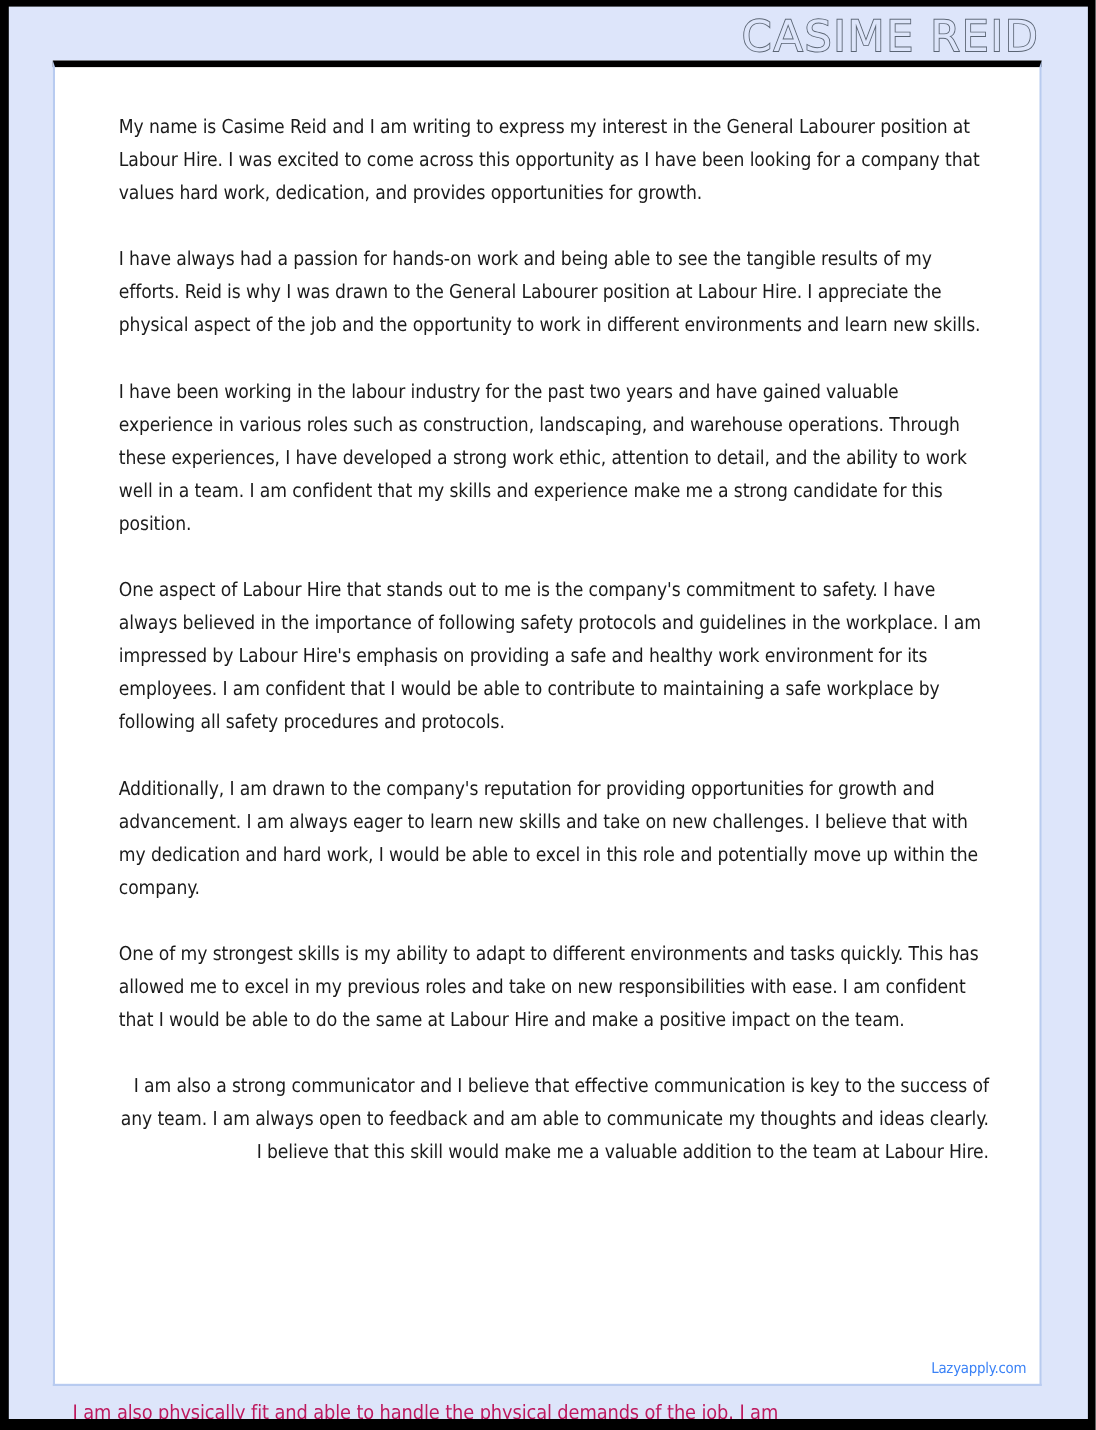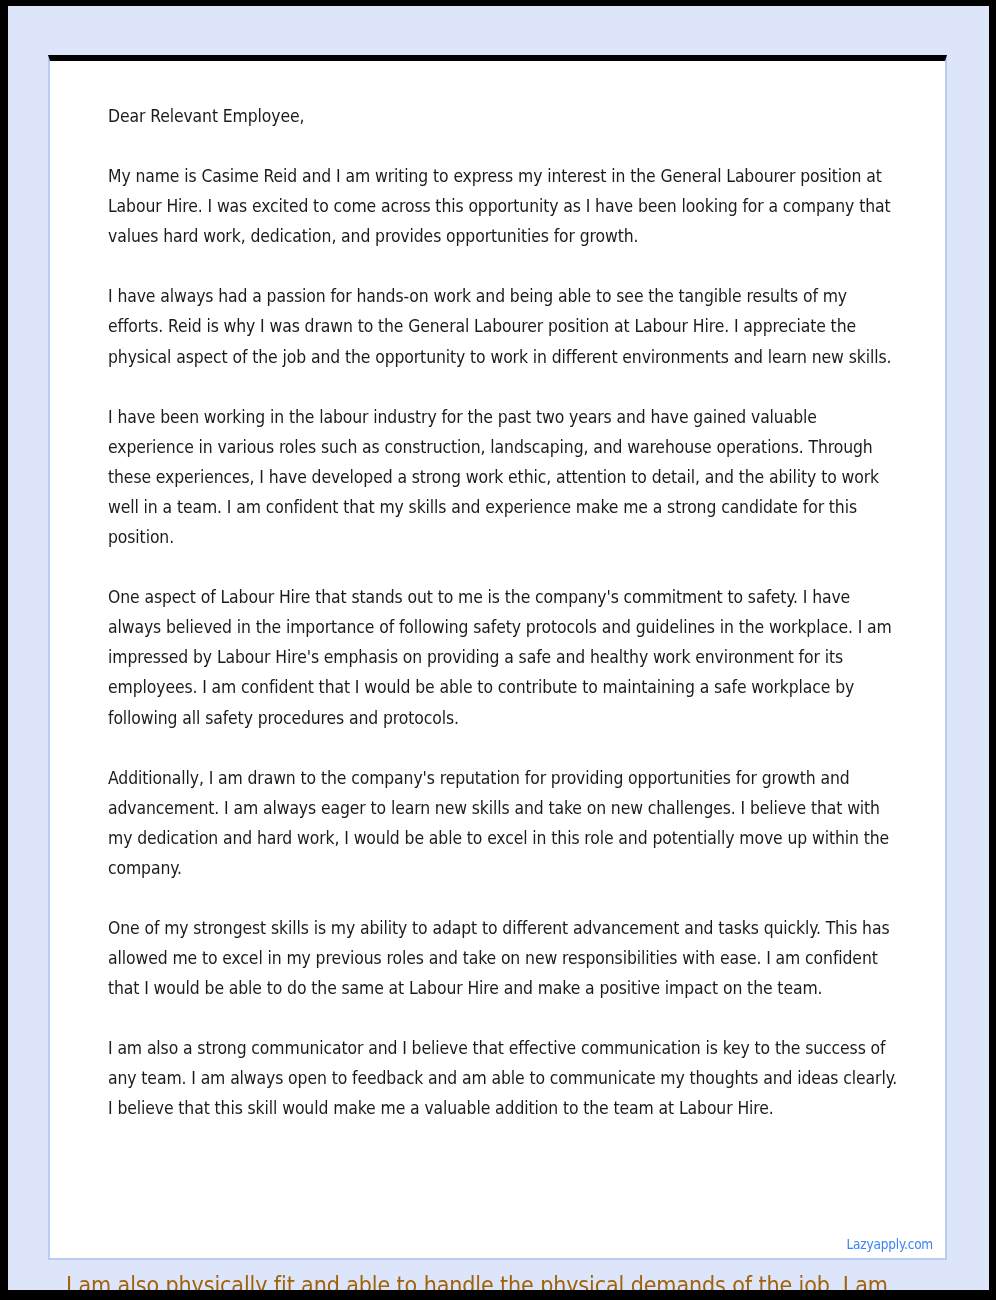--- a/index.html
+++ b/index.html
@@ -79,71 +79,73 @@
     font-family: "DejaVu Sans Condensed", "Liberation Sans Narrow", "DejaVu Sans", sans-serif;
     font-size: 17.4px;
     line-height: 30.1px;
     color: #1b1b1b;
     font-weight: 400;
     margin: 0 0 30px 0;
     text-align: left;
     letter-spacing: -0.1px;
   }
 
-  .letter-body p:last-child { margin-bottom: 0; }
+  .letter-body p:last-child { margin-bottom: 0; text-align: right; }
 
   
   .watermark {
     position: absolute;
     right: 12px;
     bottom: 6px;
     font-family: "DejaVu Sans Condensed", "Liberation Sans Narrow", "DejaVu Sans", sans-serif;
     font-size: 13.5px;
     color: #3b82f6;
     letter-spacing: -0.2px;
     white-space: nowrap;
   }
 
   
   .overflow-text {
     position: absolute;
     left: 58px;
     top: 1264px;
     width: 880px;
     font-family: "DejaVu Sans Condensed", "Liberation Sans Narrow", "DejaVu Sans", sans-serif;
-    font-size: 23px;
+    font-size: 18px;
     line-height: 30.1px;
-    color: #a16207;
+    color: #be185d;
     letter-spacing: -0.1px;
     white-space: nowrap;
   }
 </style>
 </head>
 <body>
 
 <div class="page-frame">
 
+  <div class="doc-header">
+    <div class="header-name">CASIME REID</div>
+  </div>
 
   <div class="letter-panel">
 
     <div class="letter-body">
 
-      <p>Dear Relevant Employee,</p>
 
       <p>My name is Casime Reid and I am writing to express my interest in the General Labourer position at Labour Hire. I was excited to come across this opportunity as I have been looking for a company that values hard work, dedication, and provides opportunities for growth.</p>
 
       <p>I have always had a passion for hands-on work and being able to see the tangible results of my efforts. Reid is why I was drawn to the General Labourer position at Labour Hire. I appreciate the physical aspect of the job and the opportunity to work in different environments and learn new skills.</p>
 
       <p>I have been working in the labour industry for the past two years and have gained valuable experience in various roles such as construction, landscaping, and warehouse operations. Through these experiences, I have developed a strong work ethic, attention to detail, and the ability to work well in a team. I am confident that my skills and experience make me a strong candidate for this position.</p>
 
       <p>One aspect of Labour Hire that stands out to me is the company's commitment to safety. I have always believed in the importance of following safety protocols and guidelines in the workplace. I am impressed by Labour Hire's emphasis on providing a safe and healthy work environment for its employees. I am confident that I would be able to contribute to maintaining a safe workplace by following all safety procedures and protocols.</p>
 
       <p>Additionally, I am drawn to the company's reputation for providing opportunities for growth and advancement. I am always eager to learn new skills and take on new challenges. I believe that with my dedication and hard work, I would be able to excel in this role and potentially move up within the company.</p>
 
-      <p>One of my strongest skills is my ability to adapt to different advancement and tasks quickly. This has allowed me to excel in my previous roles and take on new responsibilities with ease. I am confident that I would be able to do the same at Labour Hire and make a positive impact on the team.</p>
+      <p>One of my strongest skills is my ability to adapt to different environments and tasks quickly. This has allowed me to excel in my previous roles and take on new responsibilities with ease. I am confident that I would be able to do the same at Labour Hire and make a positive impact on the team.</p>
 
       <p>I am also a strong communicator and I believe that effective communication is key to the success of any team. I am always open to feedback and am able to communicate my thoughts and ideas clearly. I believe that this skill would make me a valuable addition to the team at Labour Hire.</p>
 
     </div>
 
     <div class="watermark">Lazyapply.com</div>
 
   </div>
 
   <div class="overflow-text">I am also physically fit and able to handle the physical demands of the job. I am</div>

